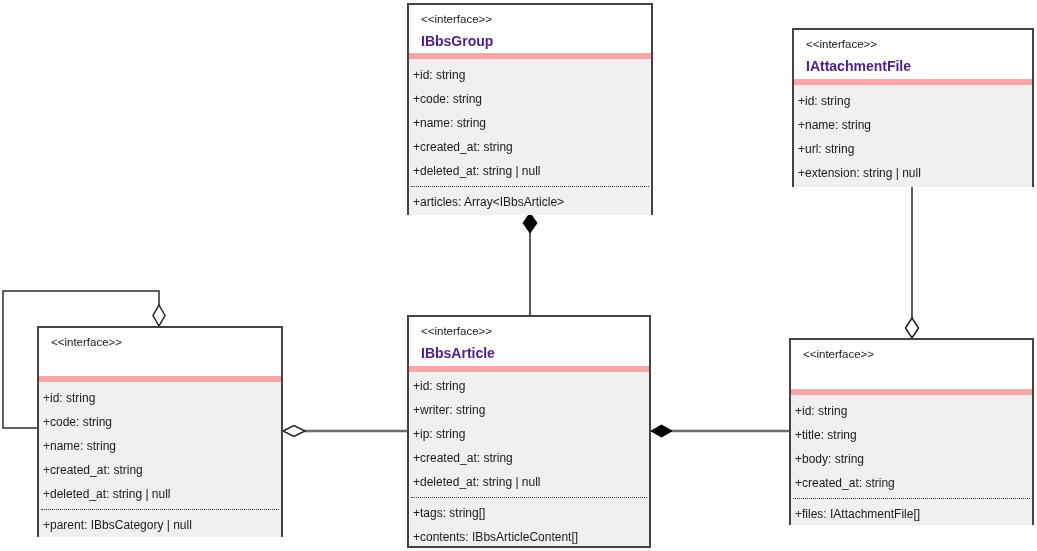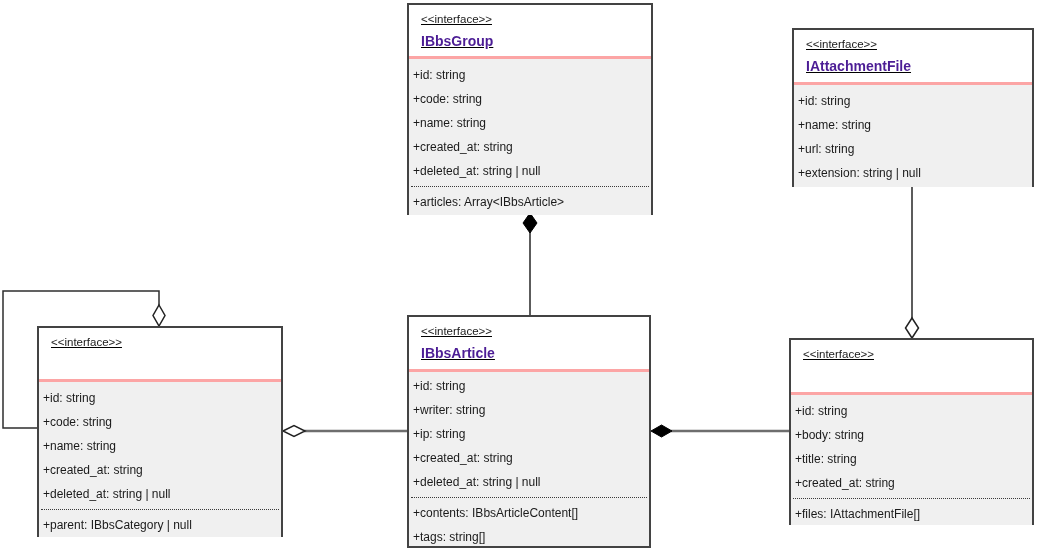--- a/index.html
+++ b/index.html
@@ -24,24 +24,23 @@
   }
   .uml-box {
     position: absolute;
     box-sizing: border-box;
     border: 2px solid #434343;
     background: #ffffff;
   }
   .uml-header {
     box-sizing: border-box;
     background: #ffffff;
-    border-bottom: 3px solid #fca5a5;
+    border-bottom: 6px solid #fca5a5;
     padding: 6px 16px 0 12px;
     overflow: hidden;
-    text-decoration: underline;
   }
   .stereotype {
     font-size: 11.5px;
     color: #1a1a1a;
     line-height: 16px;
     white-space: nowrap;
   }
   .class-title {
     font-size: 14px;
     font-weight: bold;
@@ -141,32 +140,32 @@
       <div class="stereotype">&lt;&lt;interface&gt;&gt;</div>
       <div class="class-title">IBbsArticle</div>
     </div>
     <div class="uml-attrs" style="height:174px; padding-top:2px;">
       <div class="attr">+id: string</div>
       <div class="attr">+writer: string</div>
       <div class="attr">+ip: string</div>
       <div class="attr">+created_at: string</div>
       <div class="attr">+deleted_at: string | null</div>
       <div class="attr-divider"></div>
+      <div class="attr">+tags: string[]</div>
       <div class="attr">+contents: IBbsArticleContent[]</div>
-      <div class="attr">+tags: string[]</div>
     </div>
   </div>
 
   <div class="uml-box" style="left:789px; top:338px; width:245px; height:187px;">
     <div class="uml-header" style="height:55px;">
       <div class="stereotype">&lt;&lt;interface&gt;&gt;</div>
     </div>
     <div class="uml-attrs" style="height:130px;">
       <div class="attr">+id: string</div>
+      <div class="attr">+title: string</div>
       <div class="attr">+body: string</div>
-      <div class="attr">+title: string</div>
       <div class="attr">+created_at: string</div>
       <div class="attr-divider"></div>
       <div class="attr">+files: IAttachmentFile[]</div>
     </div>
   </div>
 
 </div>
 
 </body></html>

